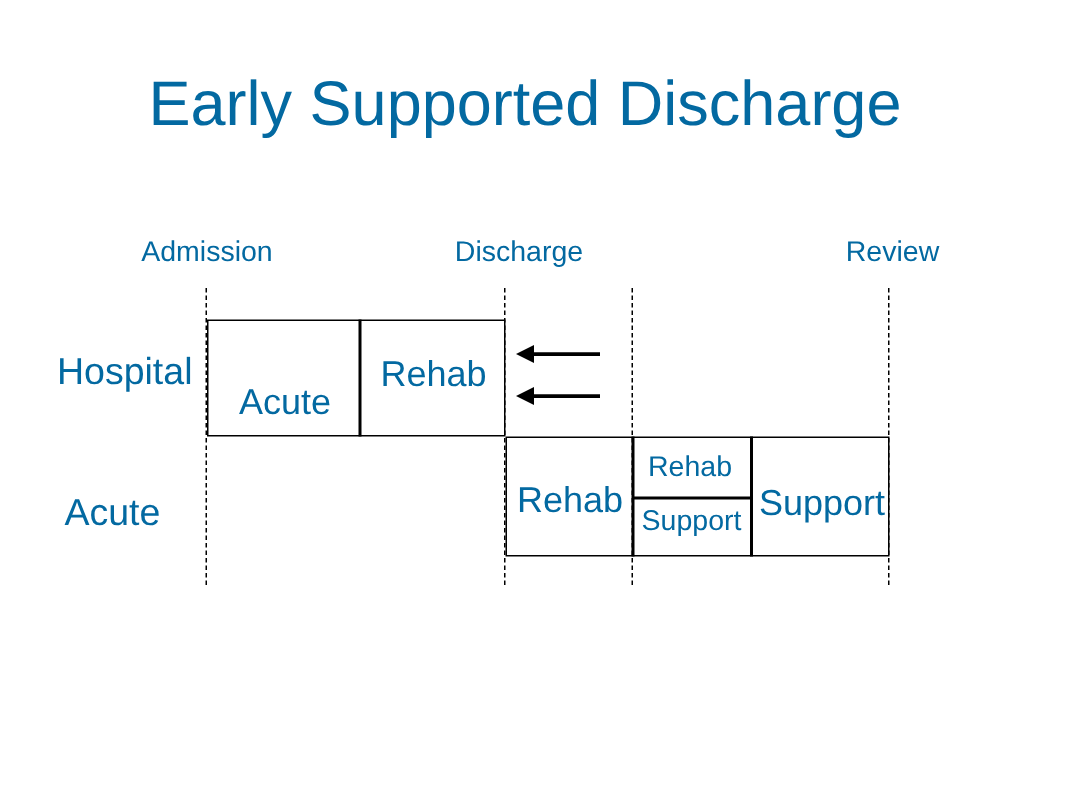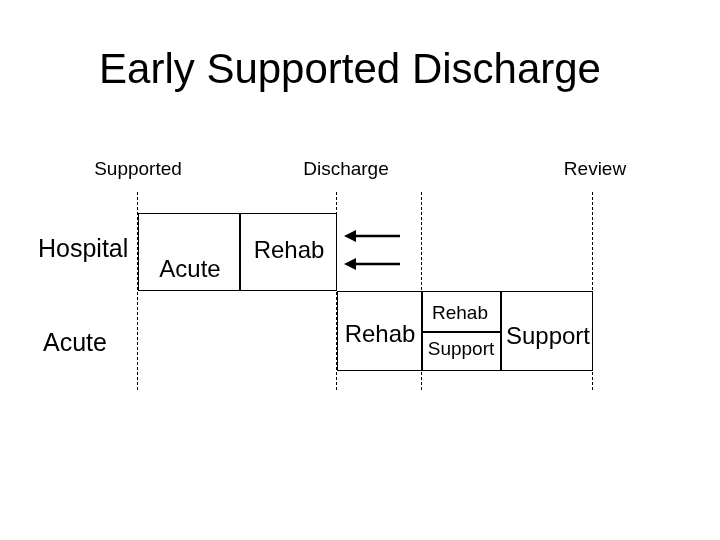--- a/index.html
+++ b/index.html
@@ -1,21 +1,21 @@
 <!DOCTYPE html>
 <html><head>
 <meta charset="utf-8">
 <style>
   html, body { margin: 0; padding: 0; background: #ffffff; }
   .slide {
     position: relative;
     width: 720px;
     height: 540px;
     background: #ffffff;
-    color: #000000;
+    color: #0369a1;
     font-family: "Liberation Sans", "DejaVu Sans", sans-serif;
     overflow: hidden;
   }
   .title {
     position: absolute;
     left: 0; top: 44px;
     width: 700px;
     margin: 0;
     font-size: 42px;
     font-weight: 400;
@@ -96,21 +96,21 @@
   .arrow-top    { left: 343px; top: 228px; }
   .arrow-bottom { left: 343px; top: 256px; }
 </style>
 </head>
 <body>
 
 <div class="slide">
 
   <h1 class="title">Early Supported Discharge</h1>
 
-  <div class="marker-label marker-admission">Supported</div>
+  <div class="marker-label marker-admission">Admission</div>
   <div class="marker-label marker-discharge">Discharge</div>
   <div class="marker-label marker-review">Review</div>
 
   <div class="dashline dash-admission"></div>
   <div class="dashline dash-discharge"></div>
   <div class="dashline dash-mid"></div>
   <div class="dashline dash-review"></div>
 
   <div class="row-label row-hospital">Hospital</div>
   <div class="row-label row-home">Acute</div>

